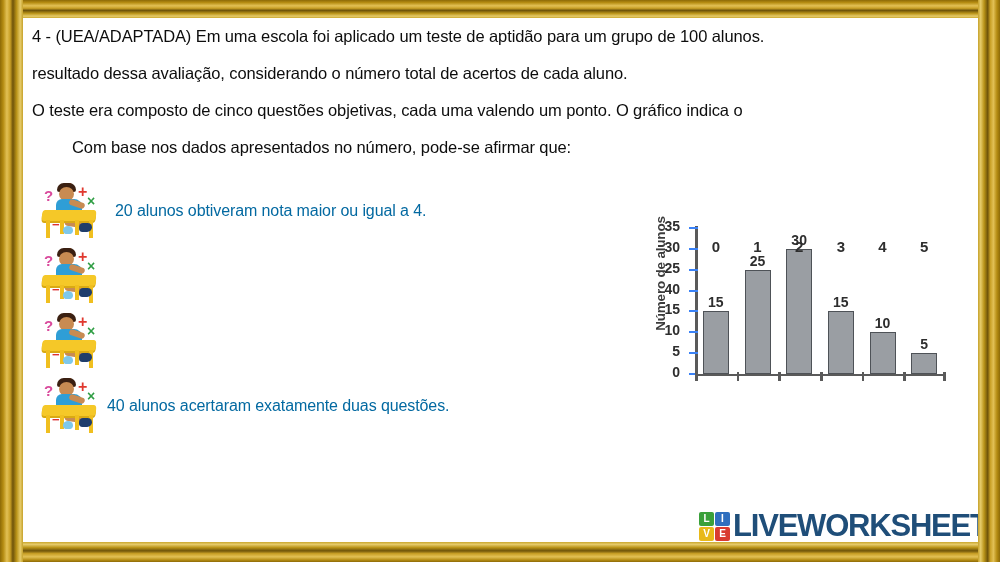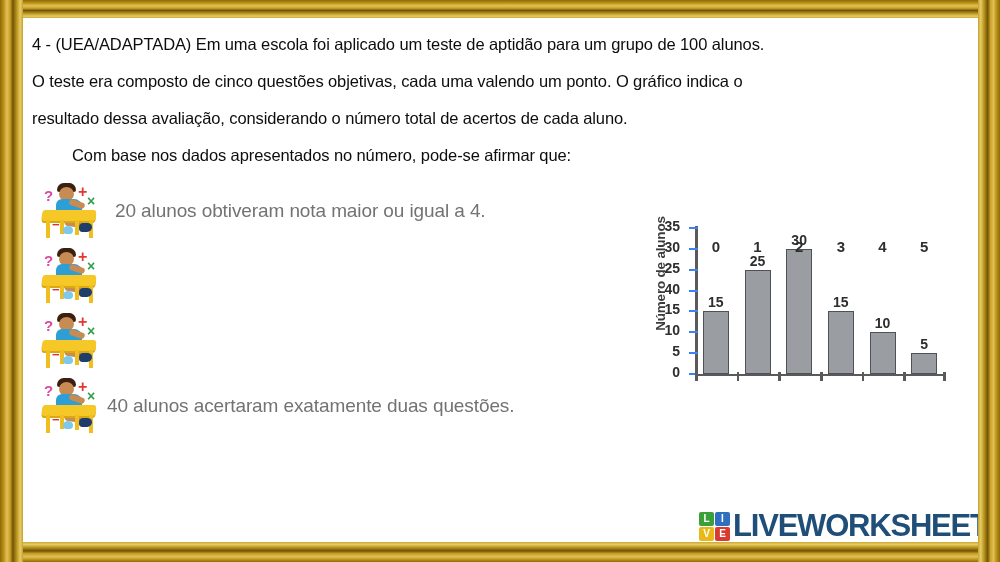--- a/index.html
+++ b/index.html
@@ -52,21 +52,21 @@
     left: 23px; top: 18px;
     width: 955px; height: 524px;
     background: #ffffff;
     overflow: hidden;
   }
 
   
   .statement {
     position: absolute;
     left: 9px;
-    top: 8px;
+    top: 0;
     width: 930px;
   }
   .stmt-line {
     font-size: 16.5px;
     color: #0d0d0d;
     line-height: 37px;
     white-space: nowrap;
     letter-spacing: -0.1px;
   }
   .stmt-line.indent { text-indent: 40px; }
@@ -85,22 +85,22 @@
     align-items: center;
   }
   .opt-icon {
     position: relative;
     width: 62px;
     height: 62px;
     flex: 0 0 62px;
     margin-left: 16px;
   }
   .opt-text {
-    font-size: 19px;
-    color: #737373;
+    font-size: 16px;
+    color: #0369a1;
     white-space: nowrap;
     letter-spacing: -0.1px;
     margin-left: 6px;
   }
   .option-row:nth-child(1) .opt-text { margin-left: 14px; }
 
   
   .stu { position:absolute; left:0; top:0; width:62px; height:62px; }
   .stu .desk-top {
     position:absolute; left:3px; top:30px; width:54px; height:11px;
@@ -293,22 +293,22 @@
 
   <div class="frame-band frame-top"></div>
   <div class="frame-band frame-bottom"></div>
   <div class="frame-band frame-left"></div>
   <div class="frame-band frame-right"></div>
 
   <div class="sheet">
 
     <div class="statement">
       <div class="stmt-line">4 - (UEA/ADAPTADA) Em uma escola foi aplicado um teste de aptidão para um grupo de 100 alunos.</div>
+      <div class="stmt-line">resultado dessa avaliação, considerando o número total de acertos de cada aluno.</div>
       <div class="stmt-line">O teste era composto de cinco questões objetivas, cada uma valendo um ponto. O gráfico indica o</div>
-      <div class="stmt-line">resultado dessa avaliação, considerando o número total de acertos de cada aluno.</div>
       <div class="stmt-line indent">Com base nos dados apresentados no número, pode-se afirmar que:</div>
     </div>
 
     <div class="options">
 
       <div class="option-row">
         <div class="opt-icon">
           <div class="stu">
             <div class="sym s-q">?</div>
               <div class="sym s-excl">!</div>

